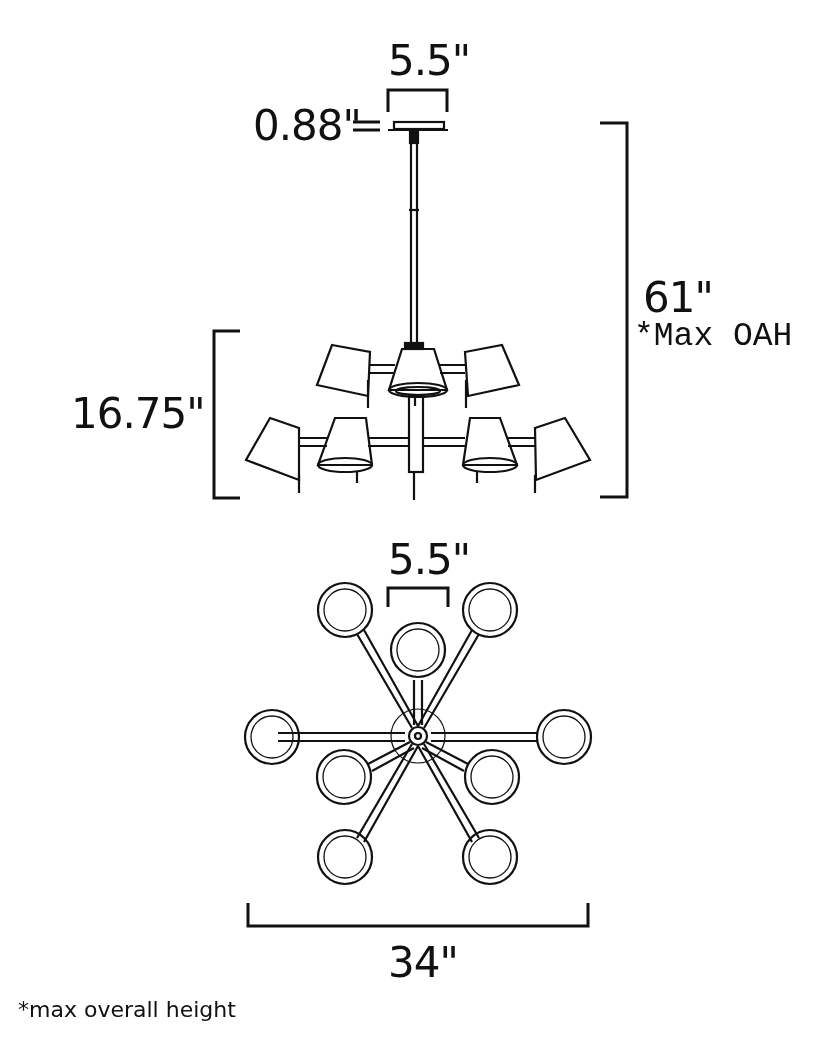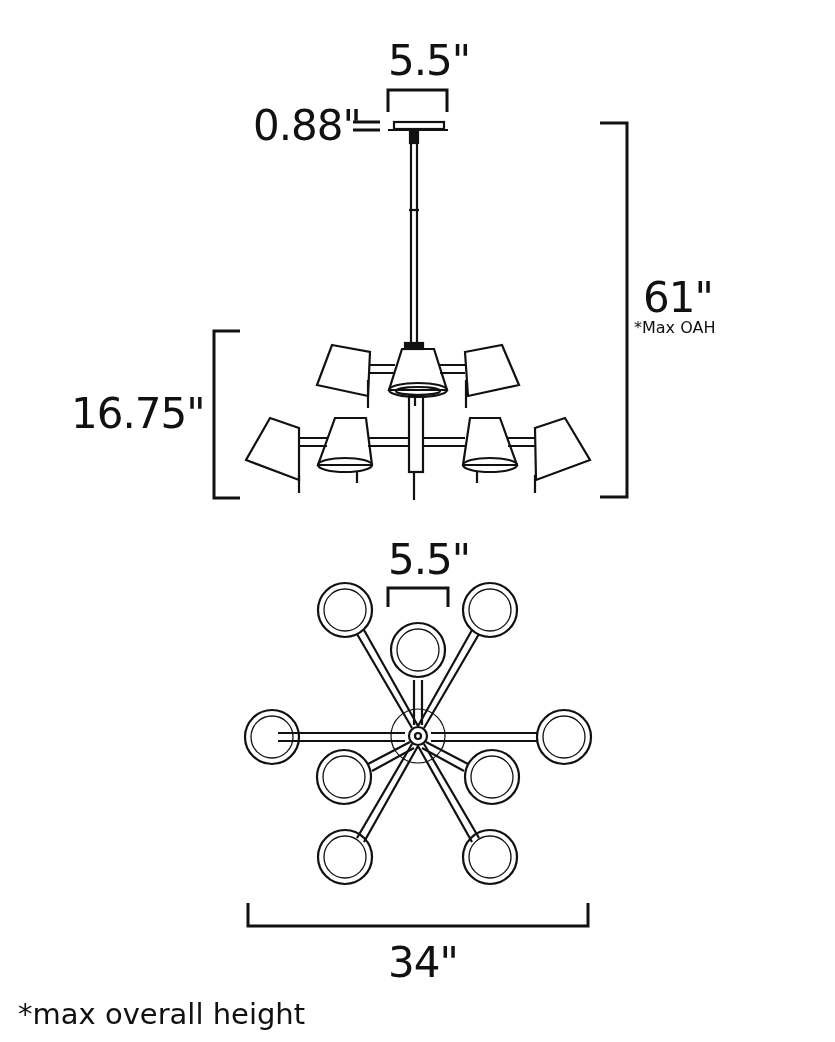--- a/index.html
+++ b/index.html
@@ -1,20 +1,20 @@
 <!DOCTYPE html>
 <html><head>
 <meta charset="utf-8">
 <style>
   html, body { margin: 0; padding: 0; background: #ffffff; }
   body { width: 835px; height: 1042px; position: relative; overflow: hidden; font-family: "Liberation Sans", sans-serif; color: #111; }
   .lbl { position: absolute; white-space: nowrap; color: #111; font-family: "DejaVu Sans", sans-serif; }
   .big { font-size: 42px; letter-spacing: -1px; }
-  .mid { font-size: 16px; }
-  .note { font-size: 29px; }
+  .mid { font-size: 33px; font-family: Liberation Mono, monospace; }
+  .note { font-size: 22px; }
   svg { position: absolute; left: 0; top: 0; }
 </style>
 </head>
 <body>
 
 <svg width="835" height="1042" viewBox="0 0 835 1042">
   <g fill="none" stroke="#111" stroke-width="2.2">
 
     <path d="M388 112 V90 H447 V112" stroke-width="3"></path>
 

